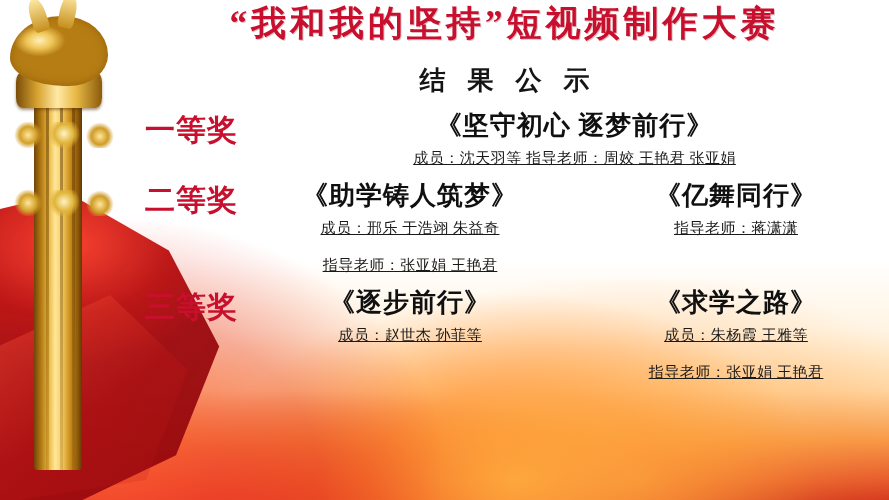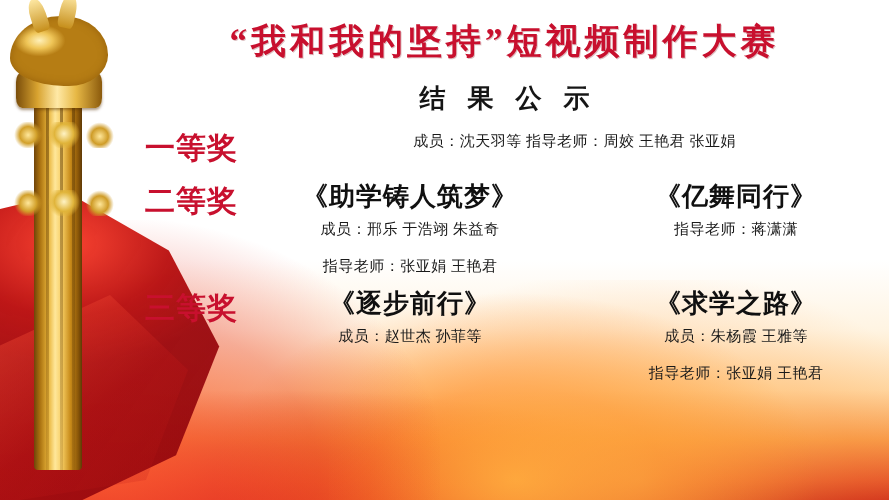--- a/index.html
+++ b/index.html
@@ -147,21 +147,20 @@
   
   .content {
     position: absolute;
     left: 120px;
     top: 0;
     width: 769px;
     height: 500px;
     text-align: center;
   }
   .title-main {
-    margin-top: 18px;
     font-family: "Liberation Serif", serif;
     font-weight: bold;
     font-size: 35px;
     letter-spacing: 4px;
     color: #c8102e;
     text-shadow: 1px 1px 0 rgba(120,0,10,0.25);
     white-space: nowrap;
   }
   .title-sub {
     margin-top: 16px;
@@ -209,20 +208,21 @@
     color: #101010;
     letter-spacing: 1px;
     white-space: nowrap;
   }
   .credit {
     font-size: 15px;
     color: #1a1a1a;
     margin-top: 6px;
     letter-spacing: 0.5px;
     white-space: nowrap;
+    text-decoration: underline;
   }
   .credit + .credit { margin-top: 18px; }
 
   
   .w1 { width: 100%; }
   .w-left  { width: 300px; }
   .w-right { width: 300px; margin-left: 26px; }
   .solo { width: 100%; }
 </style>
 </head>
@@ -251,20 +251,21 @@
   <div class="content">
 
     <div class="title-main">“我和我的坚持”短视频制作大赛</div>
     <div class="title-sub">结果公示</div>
 
     <div class="award-block">
       <div class="row">
         <div class="rank">一等奖</div>
         <div class="works">
           <div class="work w1">
+            <div class="work-title">《坚守初心 逐梦前行》</div>
             <div class="credit">成员：沈天羽等 指导老师：周姣 王艳君 张亚娟</div>
           </div>
         </div>
       </div>
     </div>
 
     <div class="award-block">
       <div class="row">
         <div class="rank">二等奖</div>
         <div class="works">

